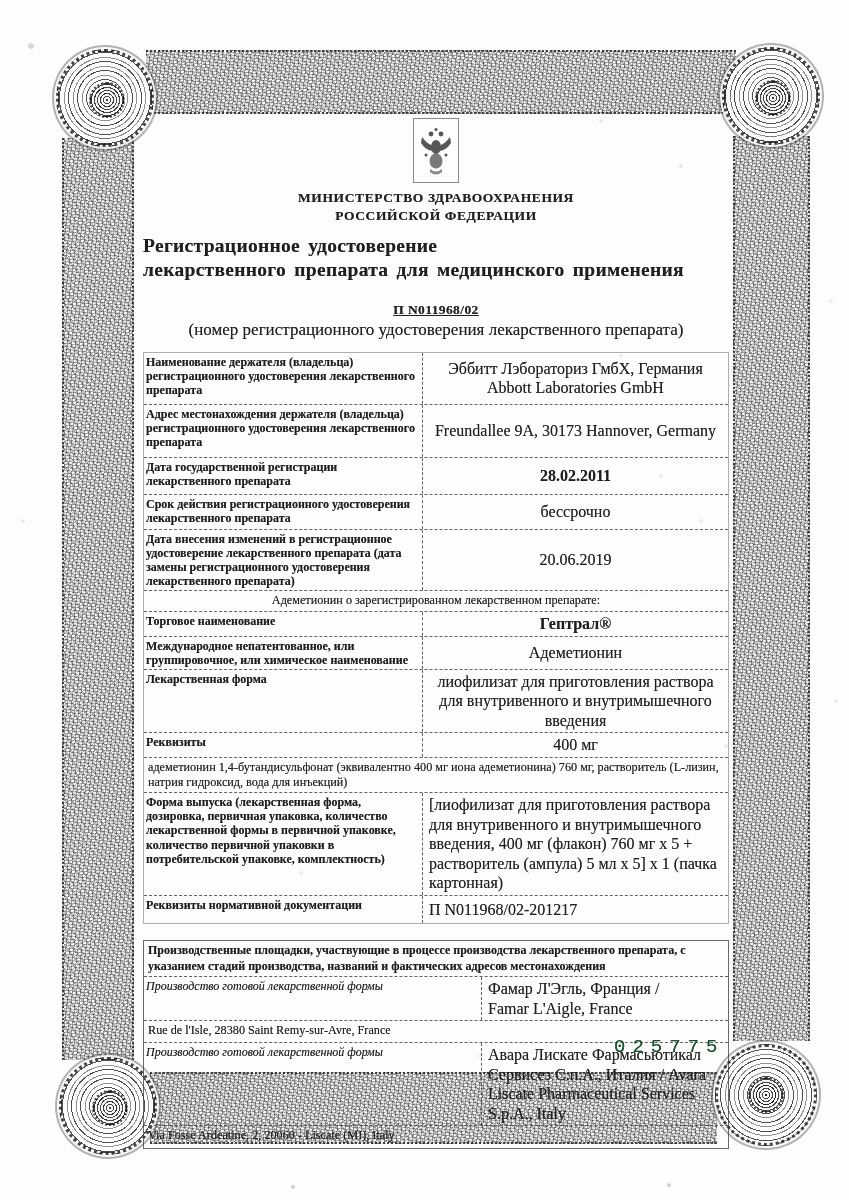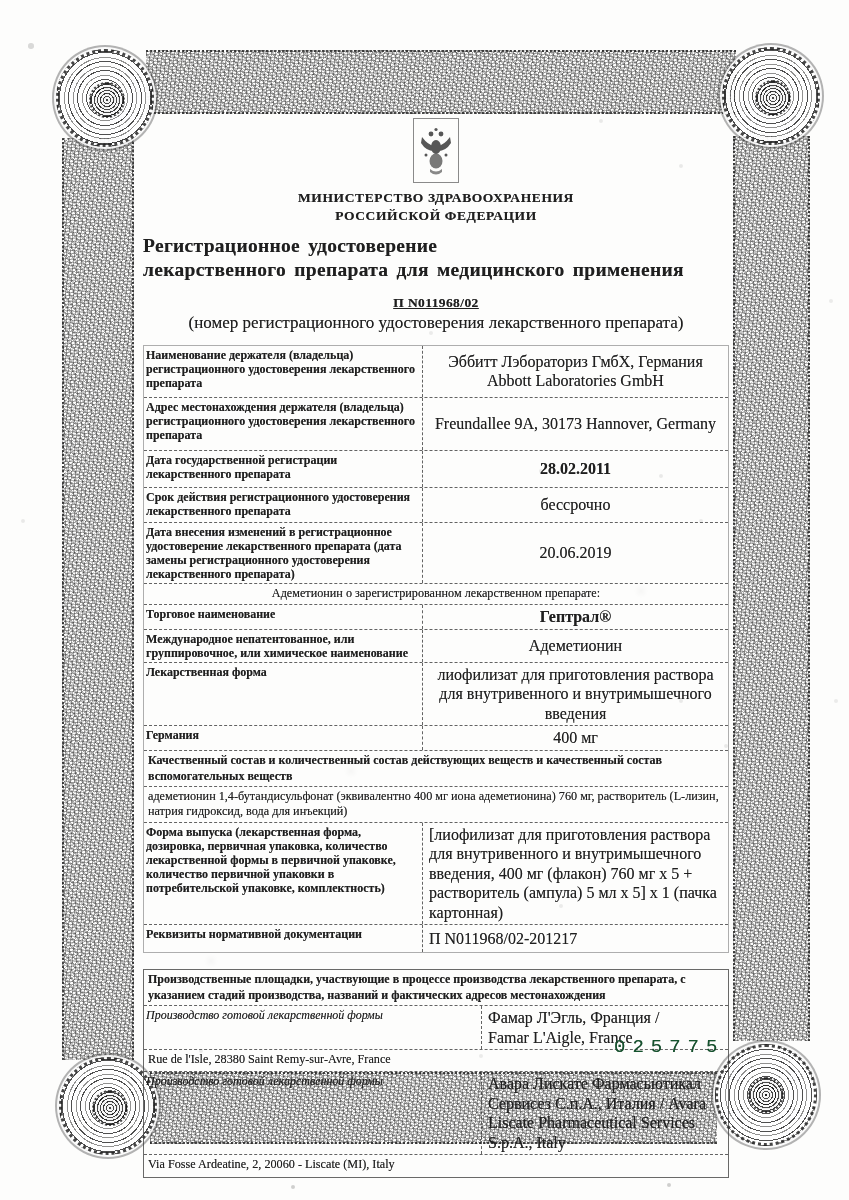--- a/index.html
+++ b/index.html
@@ -62,21 +62,21 @@
       160px 250px 5px 3px rgba(0,0,0,.03), 640px 590px 5px 3px rgba(0,0,0,.03),
       350px 770px 5px 3px rgba(0,0,0,.03), 210px 960px 5px 3px rgba(0,0,0,.03);}
   
   .content{position:absolute;left:143px;top:112px;width:586px;}
   .emblem{width:44px;height:63px;margin:6px auto 4px;border:1px solid #8a8a8a;
     display:flex;align-items:center;justify-content:center;filter:blur(.35px);}
   .ministry{margin-top:6px;text-align:center;font-weight:bold;font-size:13.5px;
     line-height:1.3;letter-spacing:.6px;}
   .doc-title{margin-top:10px;font-weight:bold;font-size:19.5px;
     line-height:1.22;letter-spacing:.3px;word-spacing:3px;}
-  .reg-num{margin-top:13px;text-align:center;font-weight:bold;font-size:13.5px;
+  .reg-num{margin-top:20px;text-align:center;font-weight:bold;font-size:13.5px;
     text-decoration:underline;letter-spacing:.4px;}
   .reg-cap{margin-top:2px;text-align:center;font-size:17px;}
   
   .tbl{margin-top:12px;border:1px solid rgba(95,95,95,.5);}
   .tbl2{margin-top:16px;border:1.5px solid rgba(55,55,55,.75);}
   .trow{display:flex;border-bottom:1px dashed rgba(60,60,60,.8);box-sizing:border-box;}
   .trow:last-child{border-bottom:none;}
   .cl{width:278px;box-sizing:border-box;padding:2px 4px 2px 2px;font-weight:bold;
     font-size:12px;line-height:1.17;font-family:Liberation Serif, serif;}
   .tbl2 .cl{width:337px;font-weight:normal;font-style:italic;}
@@ -174,27 +174,24 @@
       </div>
       <div class="trow" style="min-height:33px">
         <div class="cl">Международное непатентованное, или группировочное, или химическое наименование</div>
         <div class="cv tac">Адеметионин</div>
       </div>
       <div class="trow" style="min-height:37px">
         <div class="cl">Лекарственная форма</div>
         <div class="cv tac">лиофилизат для приготовления раствора для внутривенного и внутримышечного введения</div>
       </div>
       <div class="trow" style="min-height:19px">
-        <div class="cl">Германия</div>
+        <div class="cl">Реквизиты</div>
         <div class="cv tac">400 мг</div>
       </div>
 
-      <div class="trow" style="min-height:33px">
-        <div class="full bold">Качественный состав и количественный состав действующих веществ и качественный состав вспомогательных веществ</div>
-      </div>
       <div class="trow" style="min-height:32px">
         <div class="full">адеметионин 1,4-бутандисульфонат (эквивалентно 400 мг иона адеметионина) 760 мг, растворитель (L-лизин, натрия гидроксид, вода для инъекций)</div>
       </div>
 
       <div class="trow" style="min-height:70px">
         <div class="cl">Форма выпуска (лекарственная форма, дозировка, первичная упаковка, количество лекарственной формы в первичной упаковке, количество первичной упаковки в потребительской упаковке, комплектность)</div>
         <div class="cv">[лиофилизат для приготовления раствора для внутривенного и внутримышечного введения, 400 мг (флакон) 760 мг х 5 + растворитель (ампула) 5 мл х 5] х 1 (пачка картонная)</div>
       </div>
       <div class="trow" style="min-height:27px">
         <div class="cl">Реквизиты нормативной документации</div>

